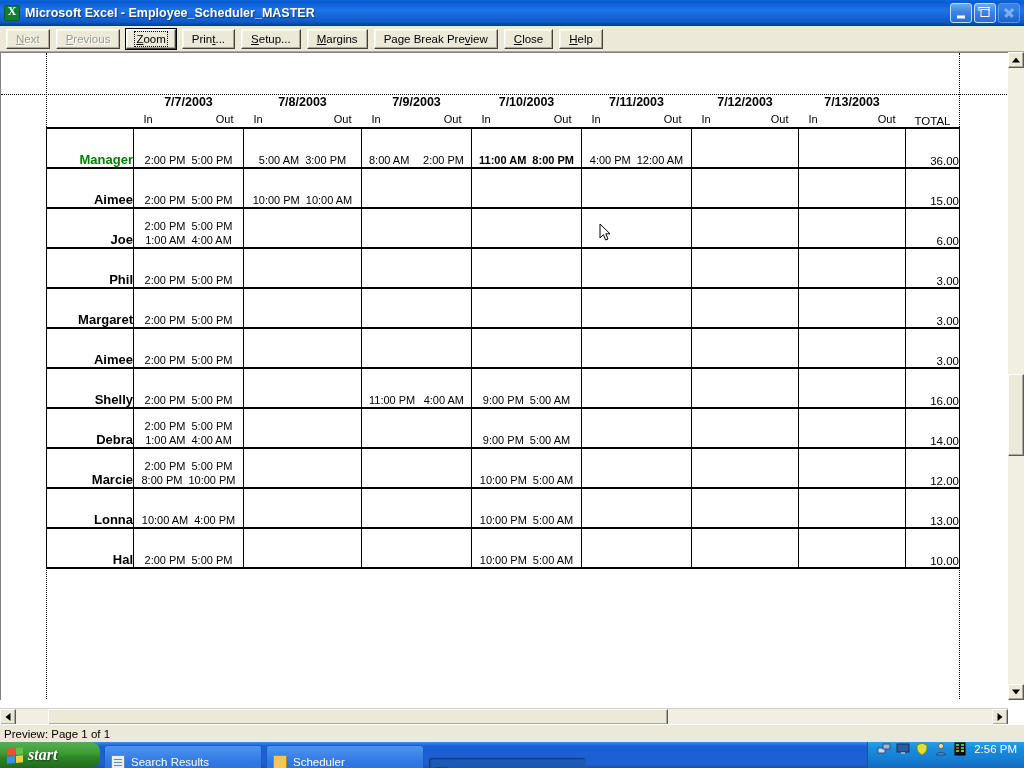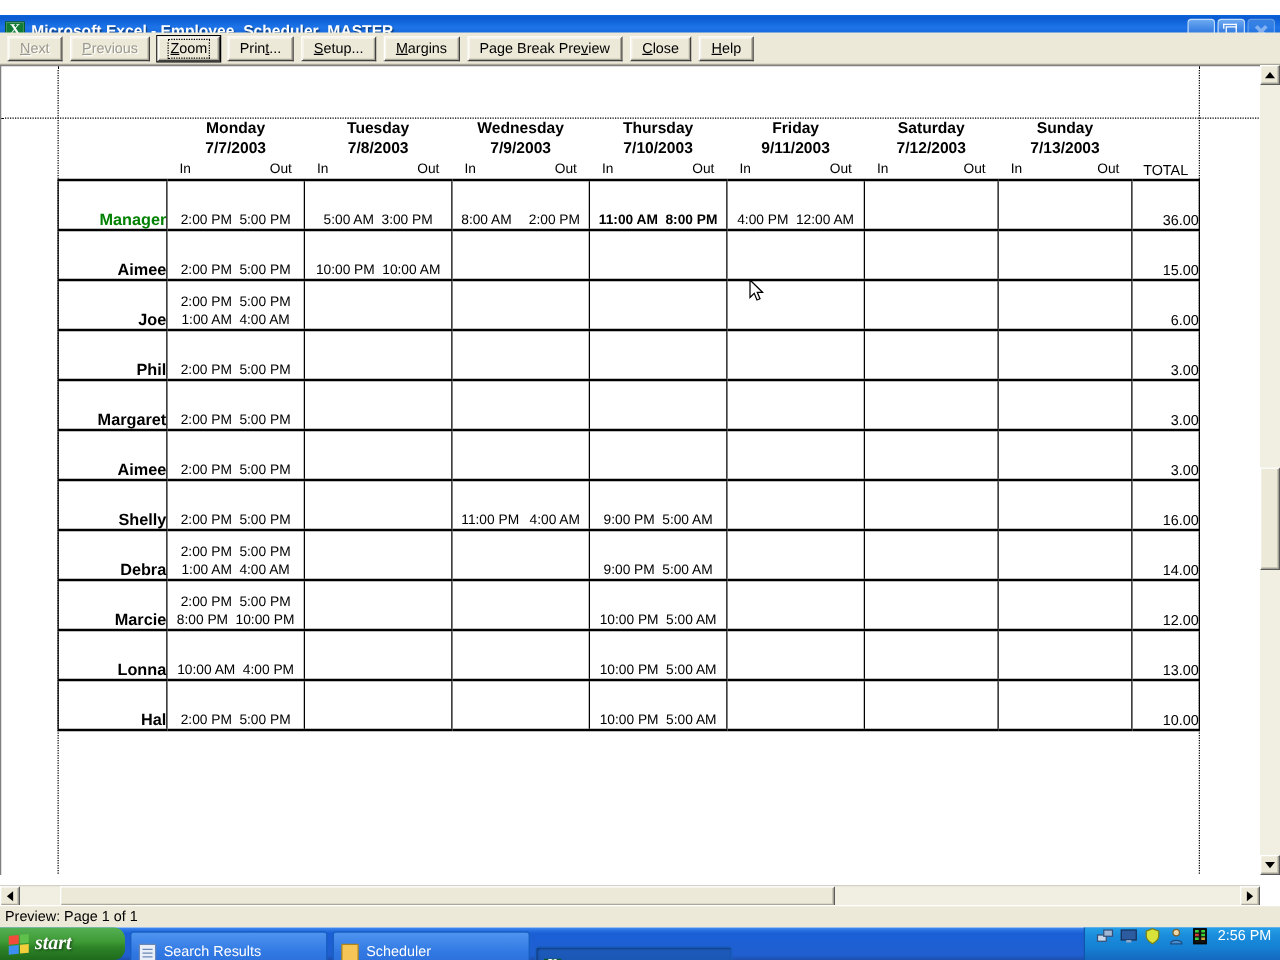--- a/index.html
+++ b/index.html
@@ -6,21 +6,21 @@
   html, body {
     margin: 0; padding: 0;
     width: 1024px; height: 768px;
     overflow: hidden;
     font-family: "Liberation Sans", sans-serif;
     background: #ffffff;
   }
 
   
   #titlebar {
-    position: absolute; left: 0; top: 12px; width: 1024px; height: 26px;
+    position: absolute; left: 0; top: 0; width: 1024px; height: 26px;
     background: linear-gradient(180deg,#0a66dd 0%,#0a5ad0 8%,#1d74e8 40%,#0f59c9 88%,#09419c 100%);
     display: flex; align-items: center;
     border-bottom: 1px solid #0a3c8f;
   }
   #app-icon {
     width: 16px; height: 16px; margin-left: 4px; margin-right: 5px;
     background: #ffffff; border: 1px solid #0b5a2a; position: relative; flex: none;
     border-radius: 1px;
   }
   #app-icon::before {
@@ -291,38 +291,27 @@
         <col style="width:110px">
           <col style="width:118px">
           <col style="width:110px">
         <col style="width:110px">
           <col style="width:110px">
           <col style="width:107px">
         <col style="width:107px">
           <col style="width:54px">
       </colgroup>
       <thead>
-        <tr id="hdr-names">
-            <td></td>
-            <td class="dayname">Monday</td>
-            <td class="dayname">Tuesday</td>
-            <td class="dayname">Wednesday</td>
-            <td class="dayname">Thursday</td>
-            <td class="dayname">Friday</td>
-            <td class="dayname">Saturday</td>
-            <td class="dayname">Sunday</td>
-            <td></td>
-          </tr>
         <tr id="hdr-dates">
             <td></td>
             <td class="daydate">7/7/2003</td>
             <td class="daydate">7/8/2003</td>
             <td class="daydate">7/9/2003</td>
             <td class="daydate">7/10/2003</td>
-            <td class="daydate">9/11/2003</td>
+            <td class="daydate">7/11/2003</td>
             <td class="daydate">7/12/2003</td>
             <td class="daydate">7/13/2003</td>
             <td></td>
           </tr>
         <tr id="hdr-inout">
             <td></td>
             <td class="inout">
               <div class="io">
                 <span>In</span>
                 <span>Out</span>

